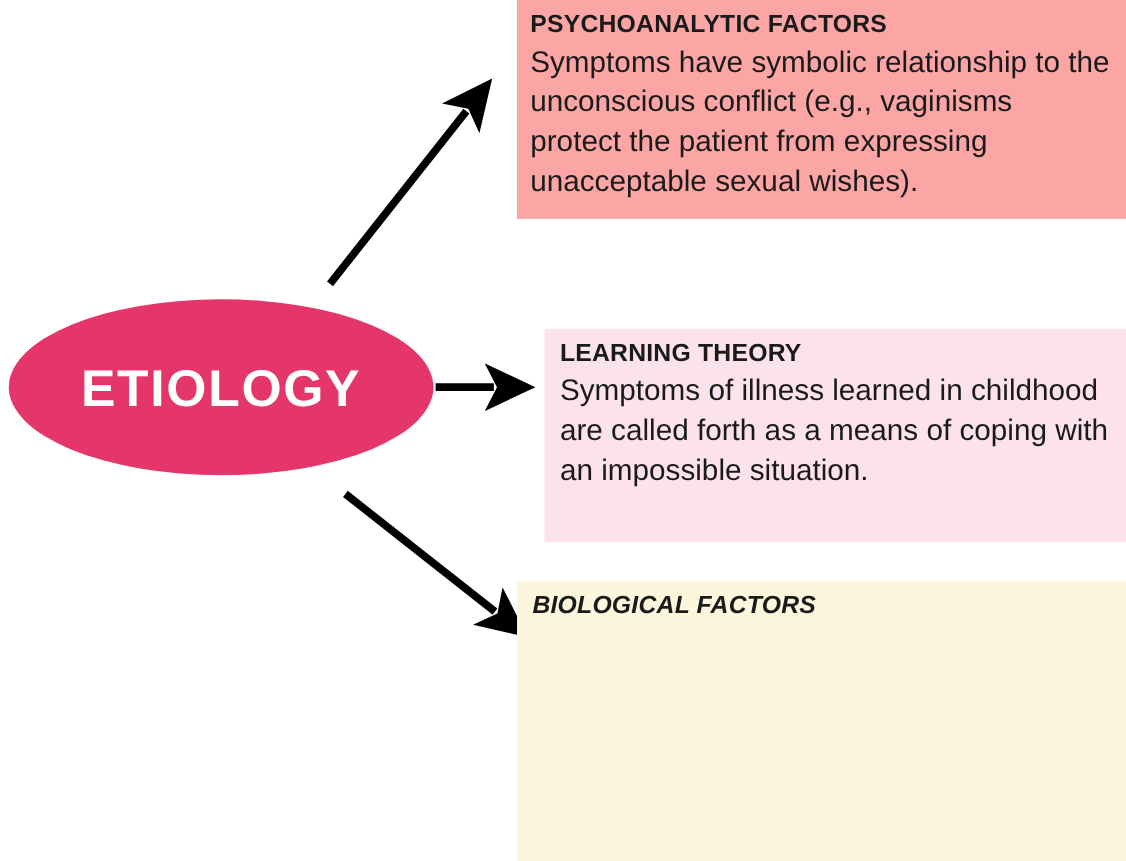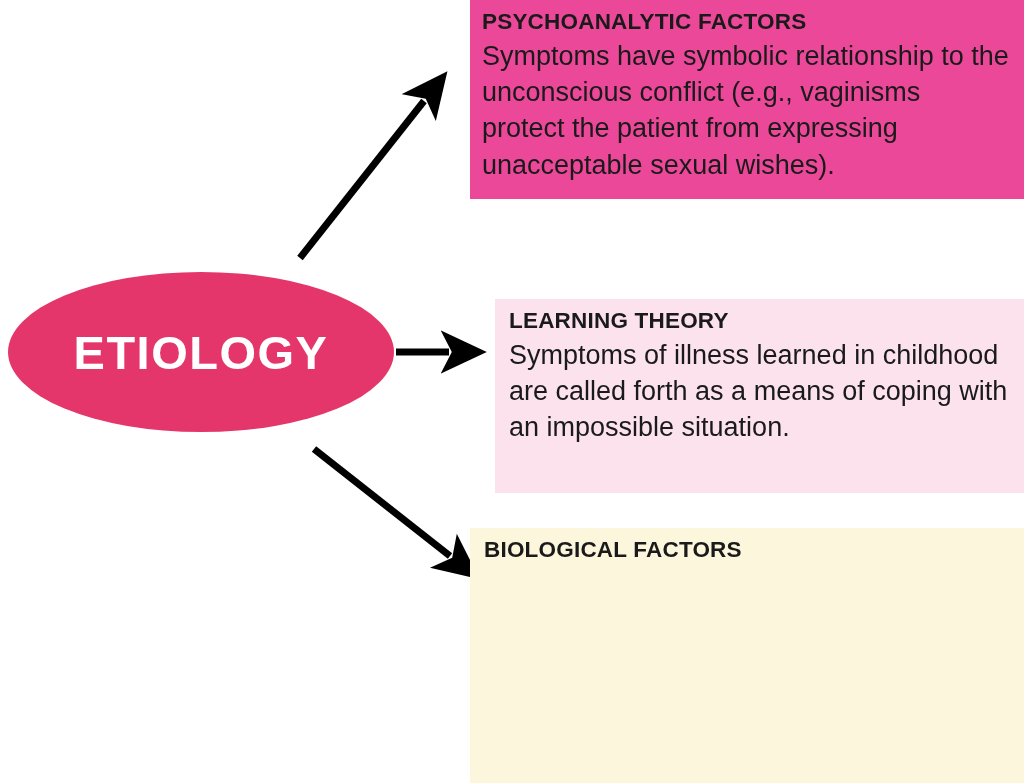--- a/index.html
+++ b/index.html
@@ -116,27 +116,27 @@
       <line x1="300" y1="258" x2="424" y2="101" stroke="#000000" stroke-width="7" marker-end="url(#ah)"></line>
     </g>
     <g>
       <line x1="396" y1="352" x2="449" y2="352" stroke="#000000" stroke-width="7" marker-end="url(#ah)"></line>
     </g>
     <g>
       <line x1="314" y1="449" x2="450" y2="556" stroke="#000000" stroke-width="7" marker-end="url(#ah)"></line>
     </g>
   </svg>
 
-  <div id="box-psychoanalytic" class="factor-box" style="background: #ec4899; padding-left: 12px;">
+  <div id="box-psychoanalytic" class="factor-box" style="background: #fca5a5; padding-left: 12px;">
     <div class="factor-title">PSYCHOANALYTIC FACTORS</div>
     <div class="factor-body">Symptoms have symbolic relationship to the unconscious conflict (e.g., vaginisms protect the patient from expressing unacceptable sexual wishes).</div>
   </div>
 
   <div id="box-learning" class="factor-box" style="background: rgb(251, 226, 237);">
     <div class="factor-title">LEARNING THEORY</div>
     <div class="factor-body">Symptoms of illness learned in childhood are called forth as a means of coping with an impossible situation.</div>
   </div>
 
-  <div id="box-biological" class="factor-box" style="background: rgb(251, 246, 220);">
+  <div id="box-biological" class="factor-box" style="background: rgb(251, 246, 220); font-style: italic;">
     <div class="factor-title">BIOLOGICAL FACTORS</div>
   </div>
 
 </div>
 
 </body></html>

